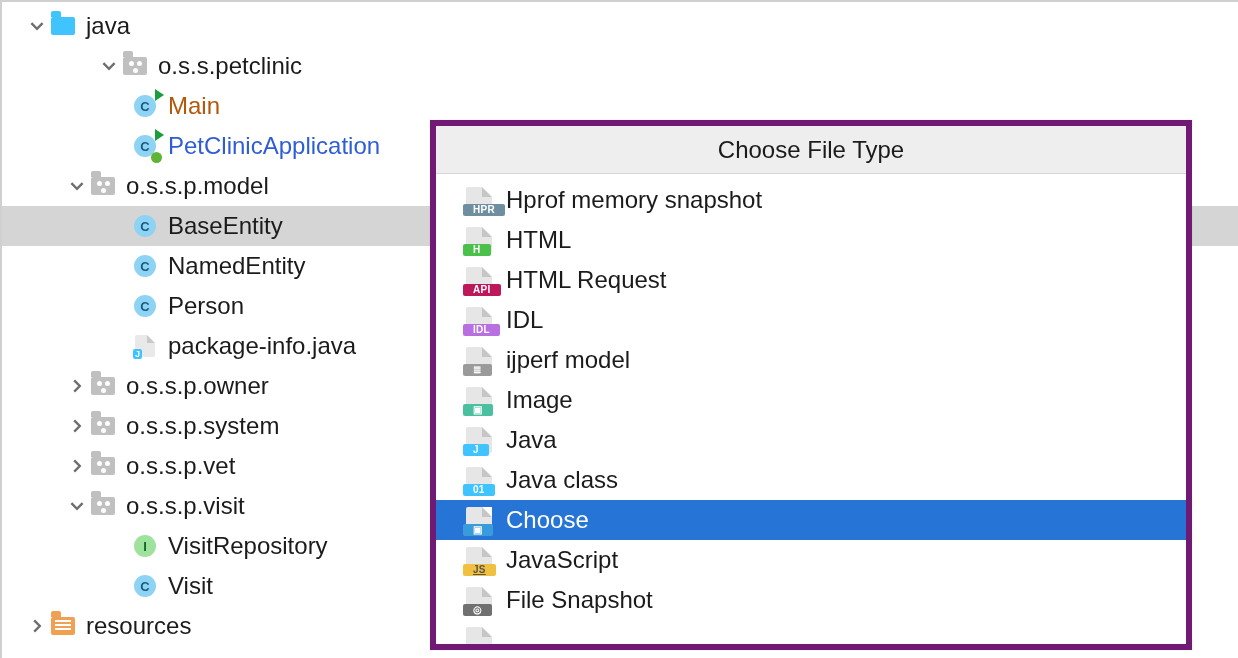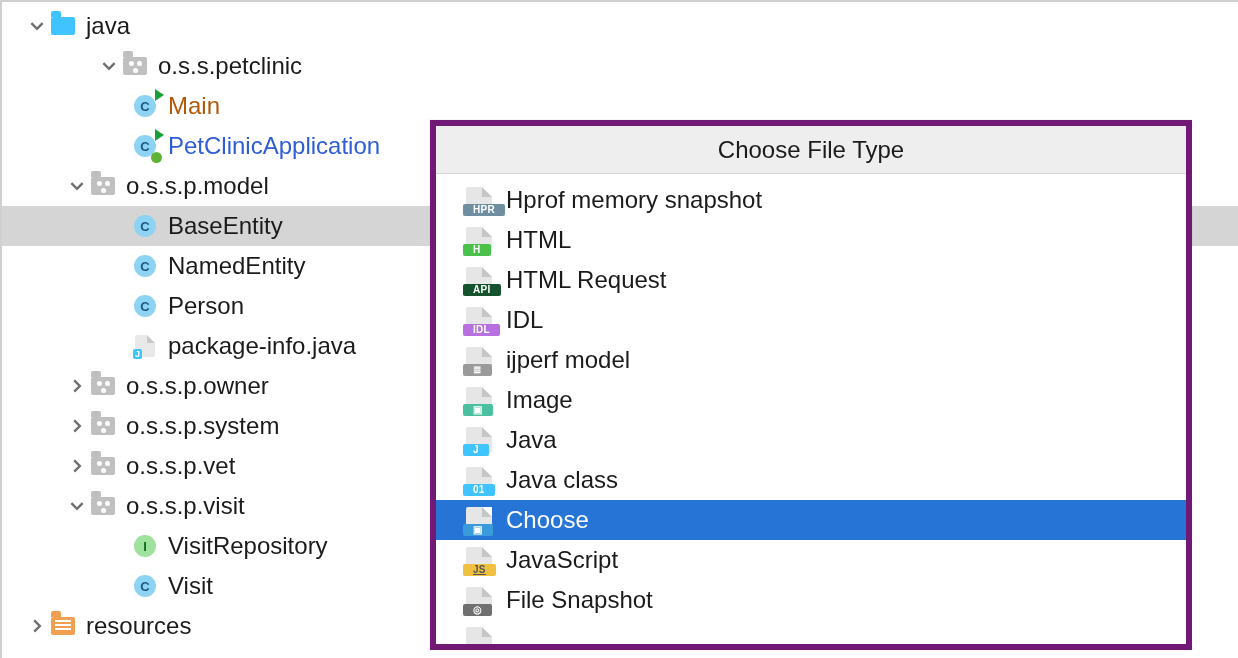--- a/index.html
+++ b/index.html
@@ -334,21 +334,21 @@
       <div class="popup-row">
         <span class="ft-icon">
           <span class="ft-page"></span>
           <span class="ft-badge" style="background: rgb(75, 192, 75); color: rgb(255, 255, 255);">H</span>
         </span>
         <span>HTML</span>
       </div>
       <div class="popup-row">
         <span class="ft-icon">
           <span class="ft-page"></span>
-          <span class="ft-badge" style="background: #14532d; color: rgb(255, 255, 255);">API</span>
+          <span class="ft-badge" style="background: #be185d; color: rgb(255, 255, 255);">API</span>
         </span>
         <span>HTML Request</span>
       </div>
       <div class="popup-row">
         <span class="ft-icon">
           <span class="ft-page"></span>
           <span class="ft-badge" style="background: rgb(184, 111, 224); color: rgb(255, 255, 255);">IDL</span>
         </span>
         <span>IDL</span>
       </div>

